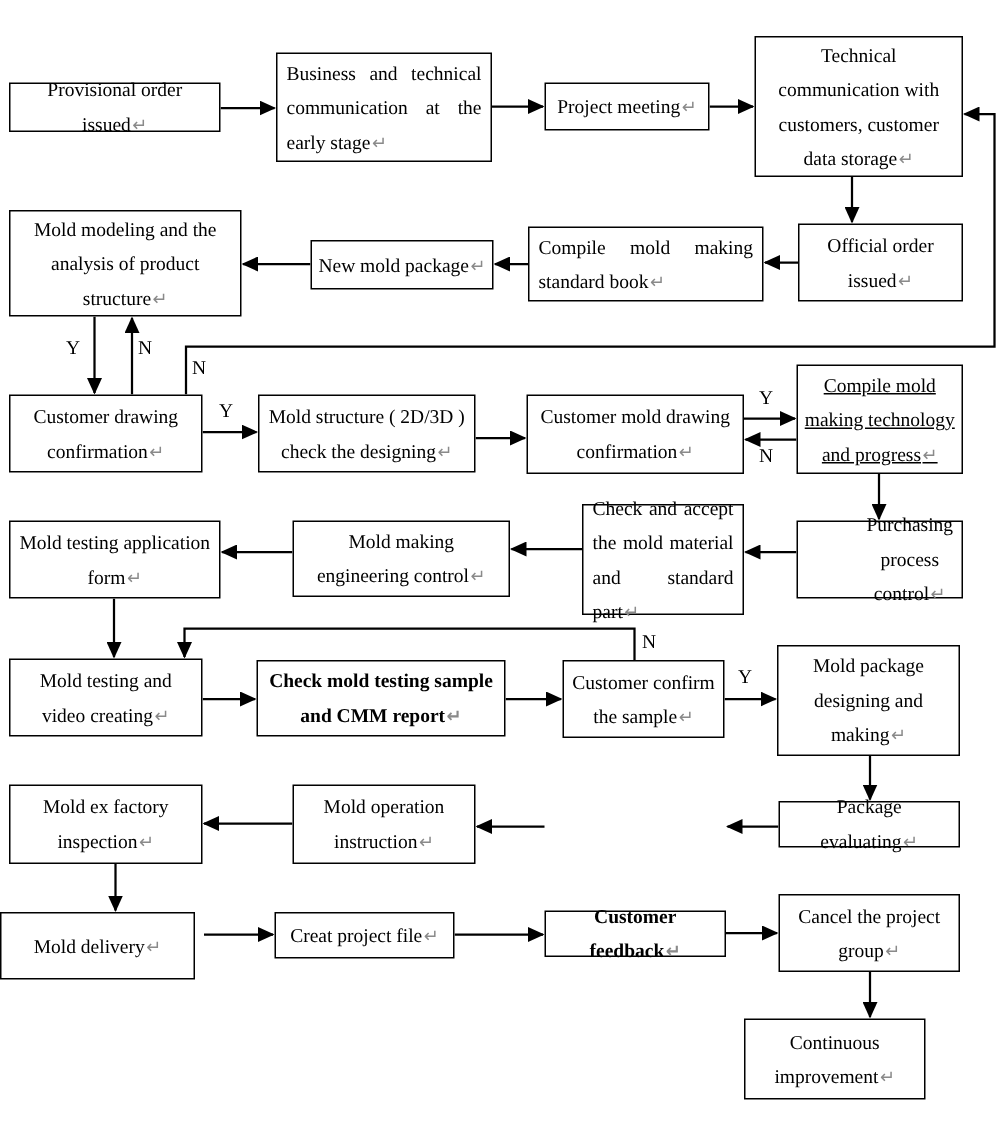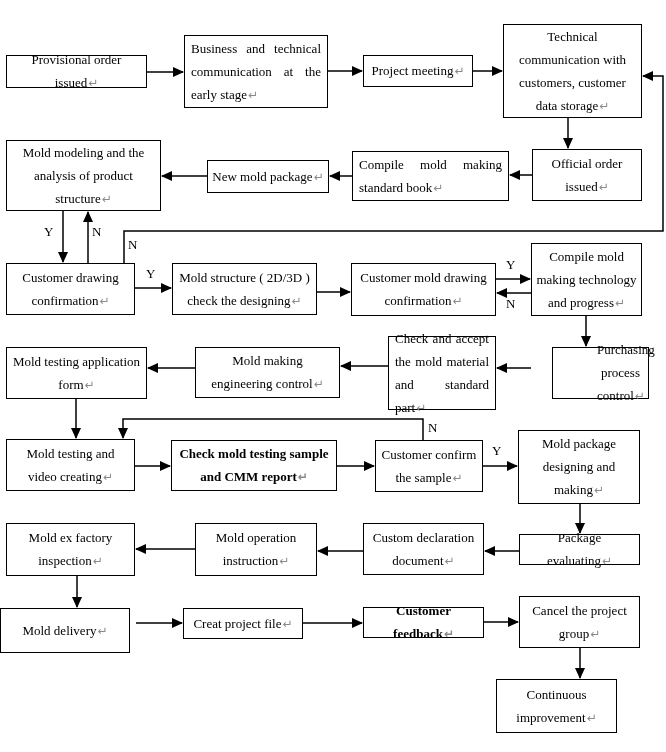--- a/index.html
+++ b/index.html
@@ -85,24 +85,24 @@
     </div>
     <div class="node" style="left: 6px; top: 263px; width: 129px; height: 52px;">
       <div class="txt"><span>Customer drawing confirmation</span><span class="ret">↵</span></div>
     </div>
     <div class="node" style="left: 172px; top: 263px; width: 145px; height: 52px;">
       <div class="txt"><span>Mold structure ( 2D/3D ) check the designing</span><span class="ret">↵</span></div>
     </div>
     <div class="node" style="left: 351px; top: 263px; width: 145px; height: 53px;">
       <div class="txt"><span>Customer mold drawing confirmation</span><span class="ret">↵</span></div>
     </div>
-    <div class="node" style="left: 531px; top: 243px; width: 111px; height: 73px;">
+    <div class="node" style="left: 531px; top: 243px; width: 111px; height: 73px; text-decoration: underline;">
       <div class="txt"><span>Compile mold making technology and progress</span><span class="ret">↵</span></div>
     </div>
-    <div class="node" style="left: 552px; top: 347px; width: 97px; height: 52px; padding-left: 40px;">
+    <div class="node" style="left: 531px; top: 347px; width: 111px; height: 52px; padding-left: 40px;">
       <div class="txt"><span>Purchasing process control</span><span class="ret">↵</span></div>
     </div>
     <div class="node justify" style="left: 388px; top: 336px; width: 108px; height: 74px;">
       <div class="txt"><span>Check and accept the mold material and standard part</span><span class="ret">↵</span></div>
     </div>
     <div class="node" style="left: 195px; top: 347px; width: 145px; height: 51px;">
       <div class="txt"><span>Mold making engineering control</span><span class="ret">↵</span></div>
     </div>
     <div class="node" style="left: 6px; top: 347px; width: 141px; height: 52px;">
       <div class="txt"><span>Mold testing application form</span><span class="ret">↵</span></div>
@@ -114,23 +114,20 @@
       <div class="txt"><span>Check mold testing sample and CMM report</span><span class="ret">↵</span></div>
     </div>
     <div class="node" style="left: 375px; top: 440px; width: 108px; height: 52px;">
       <div class="txt"><span>Customer confirm the sample</span><span class="ret">↵</span></div>
     </div>
     <div class="node" style="left: 518px; top: 430px; width: 122px; height: 74px;">
       <div class="txt"><span>Mold package designing and making</span><span class="ret">↵</span></div>
     </div>
     <div class="node" style="left: 519px; top: 534px; width: 121px; height: 31px;">
       <div class="txt"><span>Package evaluating</span><span class="ret">↵</span></div>
-    </div>
-    <div class="node" style="left: 363px; top: 523px; width: 121px; height: 52px;">
-      <div class="txt"><span>Custom declaration document</span><span class="ret">↵</span></div>
     </div>
     <div class="node" style="left: 195px; top: 523px; width: 122px; height: 53px;">
       <div class="txt"><span>Mold operation instruction</span><span class="ret">↵</span></div>
     </div>
     <div class="node" style="left: 6px; top: 523px; width: 129px; height: 53px;">
       <div class="txt"><span>Mold ex factory inspection</span><span class="ret">↵</span></div>
     </div>
     <div class="node" style="left: 0; top: 608px; width: 130px; height: 45px;">
       <div class="txt"><span>Mold delivery</span><span class="ret">↵</span></div>
     </div>

